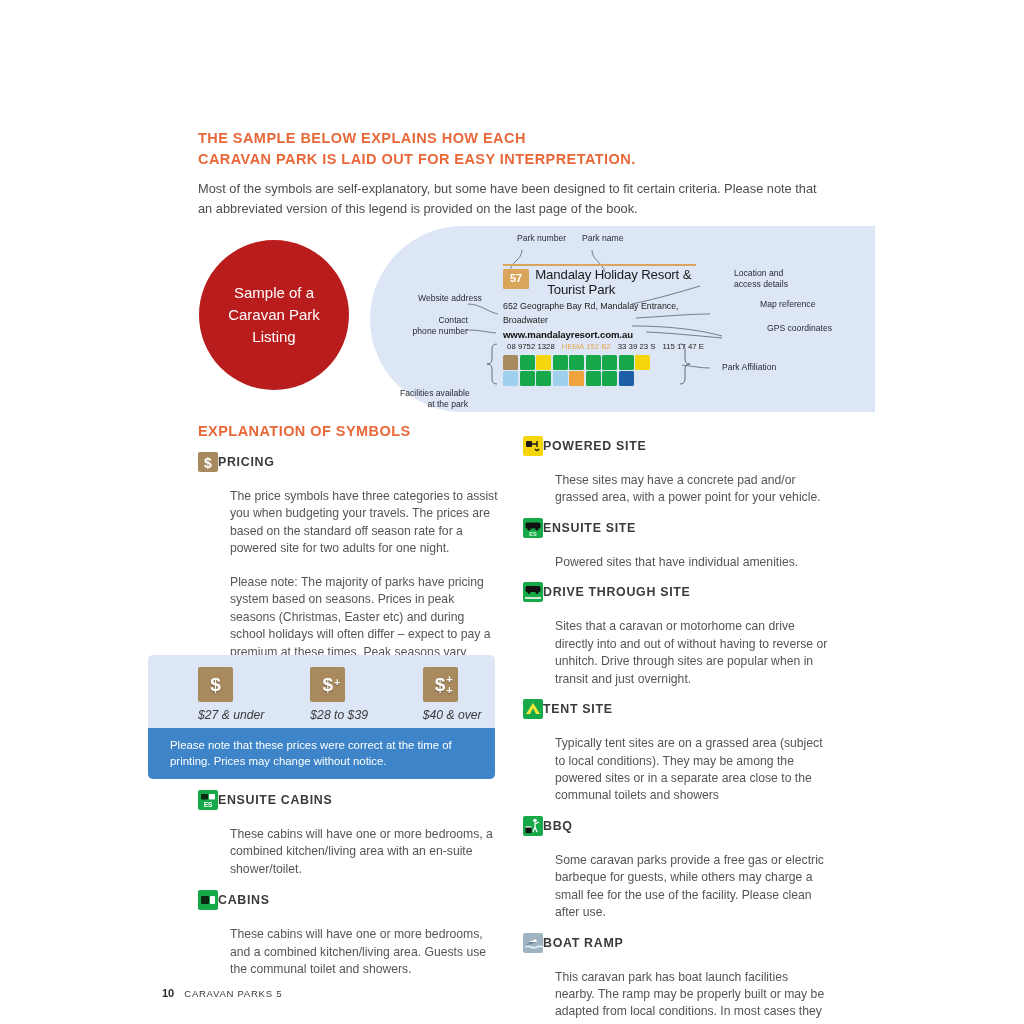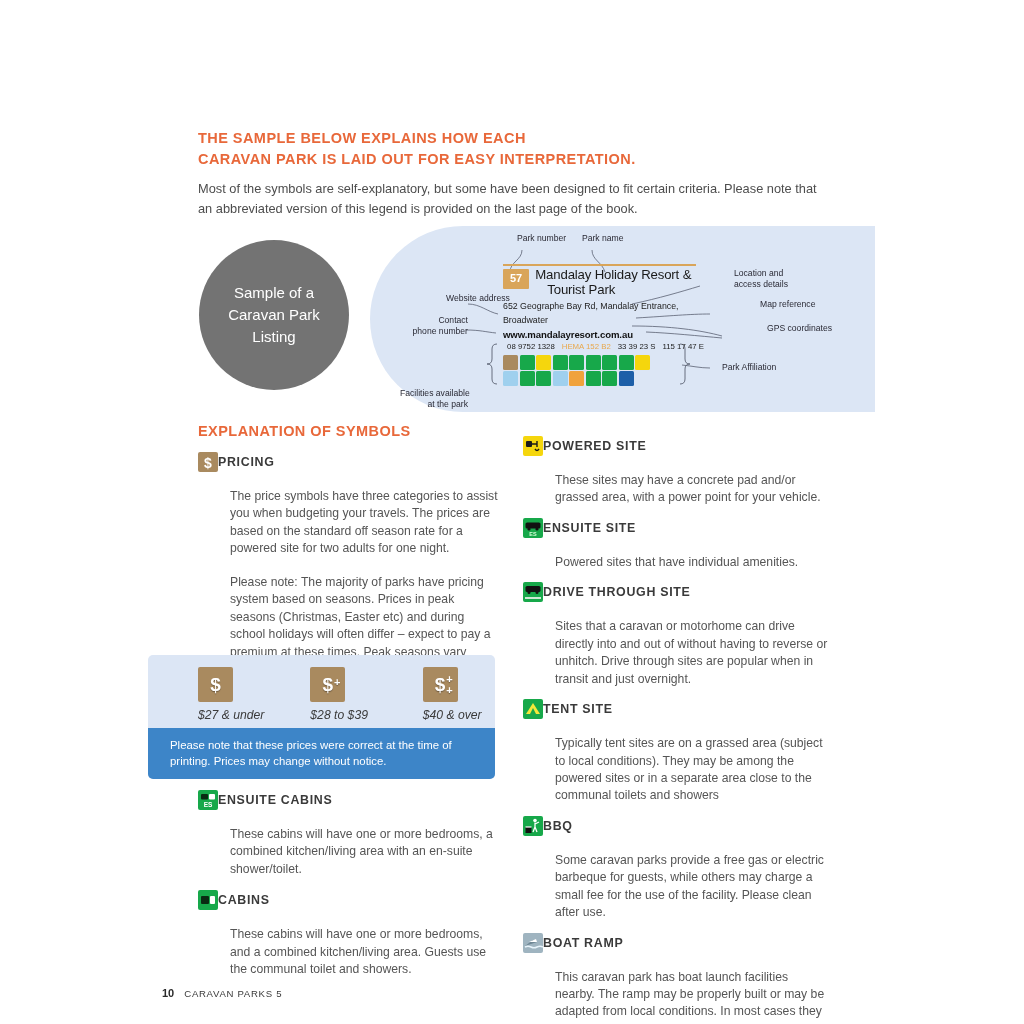--- a/index.html
+++ b/index.html
@@ -40,21 +40,21 @@
   
   .sample-panel {
     position: absolute; left: 370px; top: 226px;
     width: 505px; height: 186px;
     background: #dce6f5;
     border-radius: 93px 0 0 93px;
   }
   .sample-circle {
     position: absolute; left: 199px; top: 240px;
     width: 150px; height: 150px; border-radius: 50%;
-    background: #737373;
+    background: #b91c1c;
     display: flex; flex-direction: column; align-items: center;
     justify-content: center; text-align: center;
     color: #ffffff; font-size: 15px; line-height: 1.45;
   }
 
   .sample-svg { position: absolute; left: 370px; top: 226px; }
 
   
   .listing { position: absolute; left: 503px; top: 264px; width: 205px; }
   .listing-topline { width: 193px; height: 2px; background: #d9a55a; margin-bottom: 2px; }
@@ -217,21 +217,21 @@
         <span class="fac" style="background:#f0a23c"></span>
         <span class="fac" style="background:#17a84a"></span>
         <span class="fac" style="background:#17a84a"></span>
         <span class="fac" style="background:#1d5fa8"></span>
       </div>
     </div>
   </div>
 
   <div class="callout" style="left:505px; top:233px;">Park number</div>
   <div class="callout" style="left:570px; top:233px;">Park name</div>
-  <div class="callout r" style="left:406px; top:293px; width:62px;margin-left:28px;">Website address</div>
+  <div class="callout r" style="left:406px; top:293px; width:62px;">Website address</div>
   <div class="callout r" style="left:398px; top:315px; width:70px;">
     <div>Contact</div>
     <div>phone number</div>
   </div>
   <div class="callout r" style="left:388px; top:352px; width:80px;margin-top:36px;">
     <div>Facilities available</div>
     <div>at the park</div>
   </div>
   <div class="callout" style="left:716px; top:268px;margin-left:6px;">
     <div>Location and</div>

